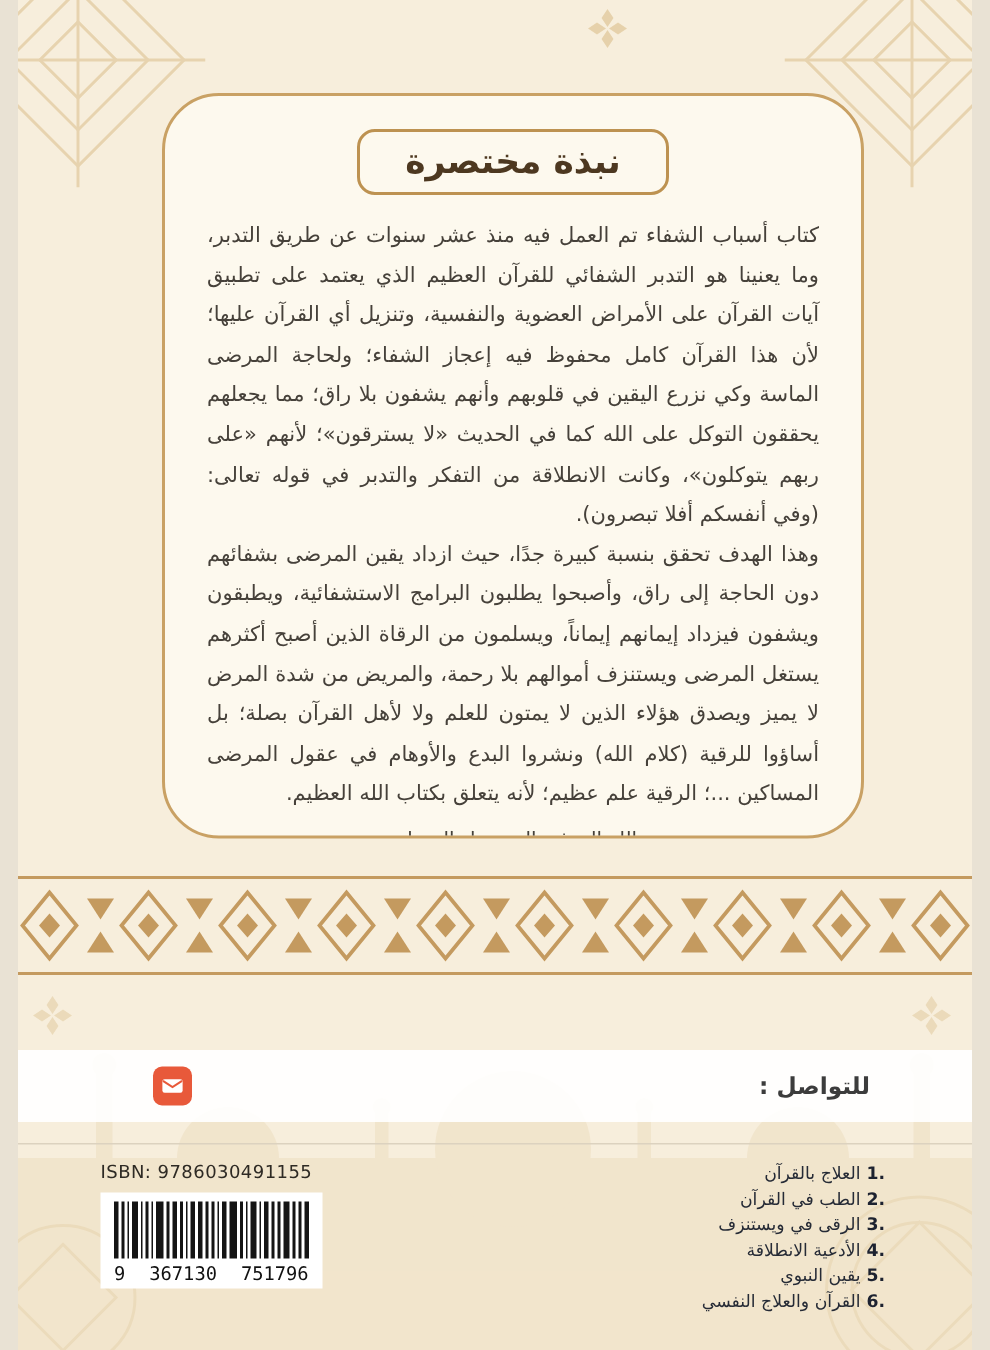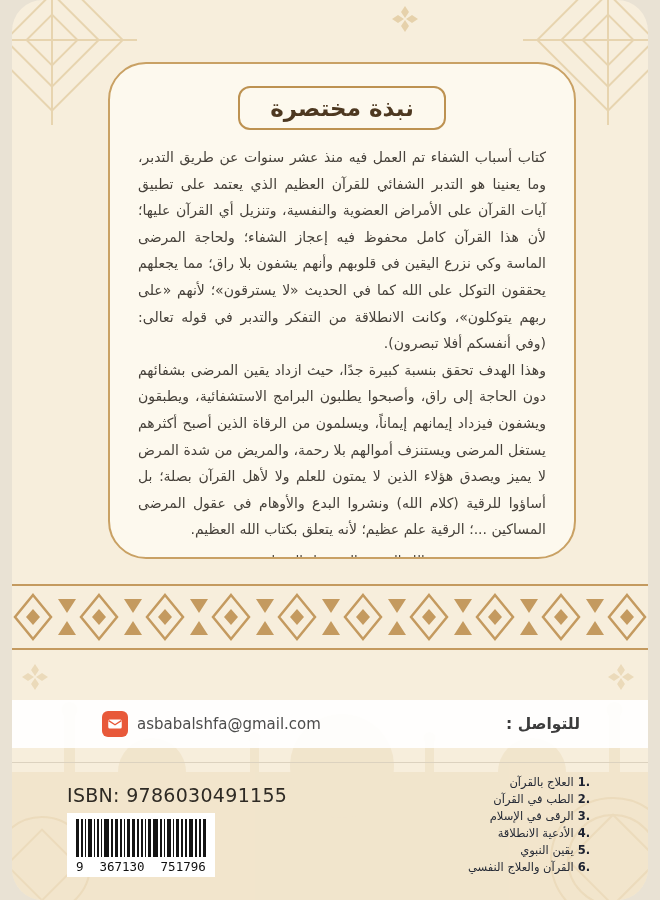--- a/index.html
+++ b/index.html
@@ -2,21 +2,20 @@
 <html><head>
 <meta charset="utf-8">
 <style>
   * { box-sizing: border-box; margin: 0; padding: 0; }
   html,body { background:#e9e2d4; }
   body { display:flex; justify-content:center; }
   .page {
     position:relative; width:636px; height:900px;
     background:#f7eedc; overflow:hidden;
     font-family:"DejaVu Sans", sans-serif;
-    border-radius:31px;
   }
   
   .ornament { position:absolute; pointer-events:none; }
   .ornament.tl { left:-45px; top:-45px; opacity:.75; }
   .ornament.tr { right:-45px; top:-45px; opacity:.75; }
   .ornament.br { right:-35px; bottom:-30px; opacity:.45; }
   .ornament.bl { left:-25px; bottom:-20px; opacity:.45; }
   .motif { position:absolute; opacity:.8; pointer-events:none; }
   .mosque { position:absolute; left:0; bottom:0; pointer-events:none; }
 
@@ -55,21 +54,21 @@
   .icon-badge { width:26px; height:26px; display:flex; align-items:center; justify-content:center; flex:0 0 auto; }
   .email-badge { background:#e8593a; border-radius:6px; }
   .wa-badge { background:#31c75f; border-radius:50%; }
   .contact-text { font-size:15px; color:#4c4c4c; }
   .contact-label { font-size:15.5px; font-weight:bold; color:#3c3c3c; direction:rtl; }
 
   .divider { position:absolute; left:0; top:762px; width:660px; height:1px; background:#dcd2bf; }
 
   
   .isbn-block { position:absolute; left:55px; top:774px; width:270px; }
-  .isbn-label { font-size:19px; color:#2e2a24; letter-spacing:.3px;margin-top:10px; }
+  .isbn-label { font-size:12px; color:#2e2a24; letter-spacing:.3px; }
   .barcode { margin-top:7px; background:#fff; padding:6px 9px 3px; width:fit-content; }
   .bars { display:flex; gap:2px; height:38px; align-items:stretch; }
   .bars i { background:#141414; height:100%; flex:0 0 auto; display:block; }
   .bc-digits {
     display:flex; justify-content:space-between; margin-top:2px;
     font-family:"DejaVu Sans Mono", monospace; font-size:12.5px; color:#111;
   }
 
   
   .book-list {
@@ -169,21 +168,20 @@
   </div>
 
   <div class="contact">
     <div class="cgroup">
       <span class="icon-badge email-badge">
         <svg width="18" height="18" viewBox="0 0 24 24">
           <rect x="3" y="6" width="18" height="12" rx="2" fill="#ffffff"></rect>
           <path d="M3.5 7.5 L12 13 L20.5 7.5" stroke="#e8593a" stroke-width="1.8" fill="none"></path>
         </svg>
       </span>
-      <span class="contact-text">asbabalshfa@gmail.com</span>
     </div>
     <div class="contact-label">للتواصل :</div>
   </div>
 
   <div class="divider"></div>
 
   <div class="isbn-block">
     <div class="isbn-label">ISBN: 9786030491155</div>
     <div class="barcode">
       <div class="bars">
@@ -222,19 +220,19 @@
         <span>9</span>
         <span>367130</span>
         <span>751796</span>
       </div>
     </div>
   </div>
 
   <div class="book-list">
     <div class="book-item"><span class="num">1.</span><span>العلاج بالقرآن</span></div>
     <div class="book-item"><span class="num">2.</span><span>الطب في القرآن</span></div>
-    <div class="book-item"><span class="num">3.</span><span>الرقى في الإسلام</span></div>
+    <div class="book-item"><span class="num">3.</span><span>الرقى في ويستنزف</span></div>
     <div class="book-item"><span class="num">4.</span><span>الأدعية الانطلاقة</span></div>
     <div class="book-item"><span class="num">5.</span><span>يقين النبوي</span></div>
     <div class="book-item"><span class="num">6.</span><span>القرآن والعلاج النفسي</span></div>
   </div>
 
 </div>
 
 </body></html>

